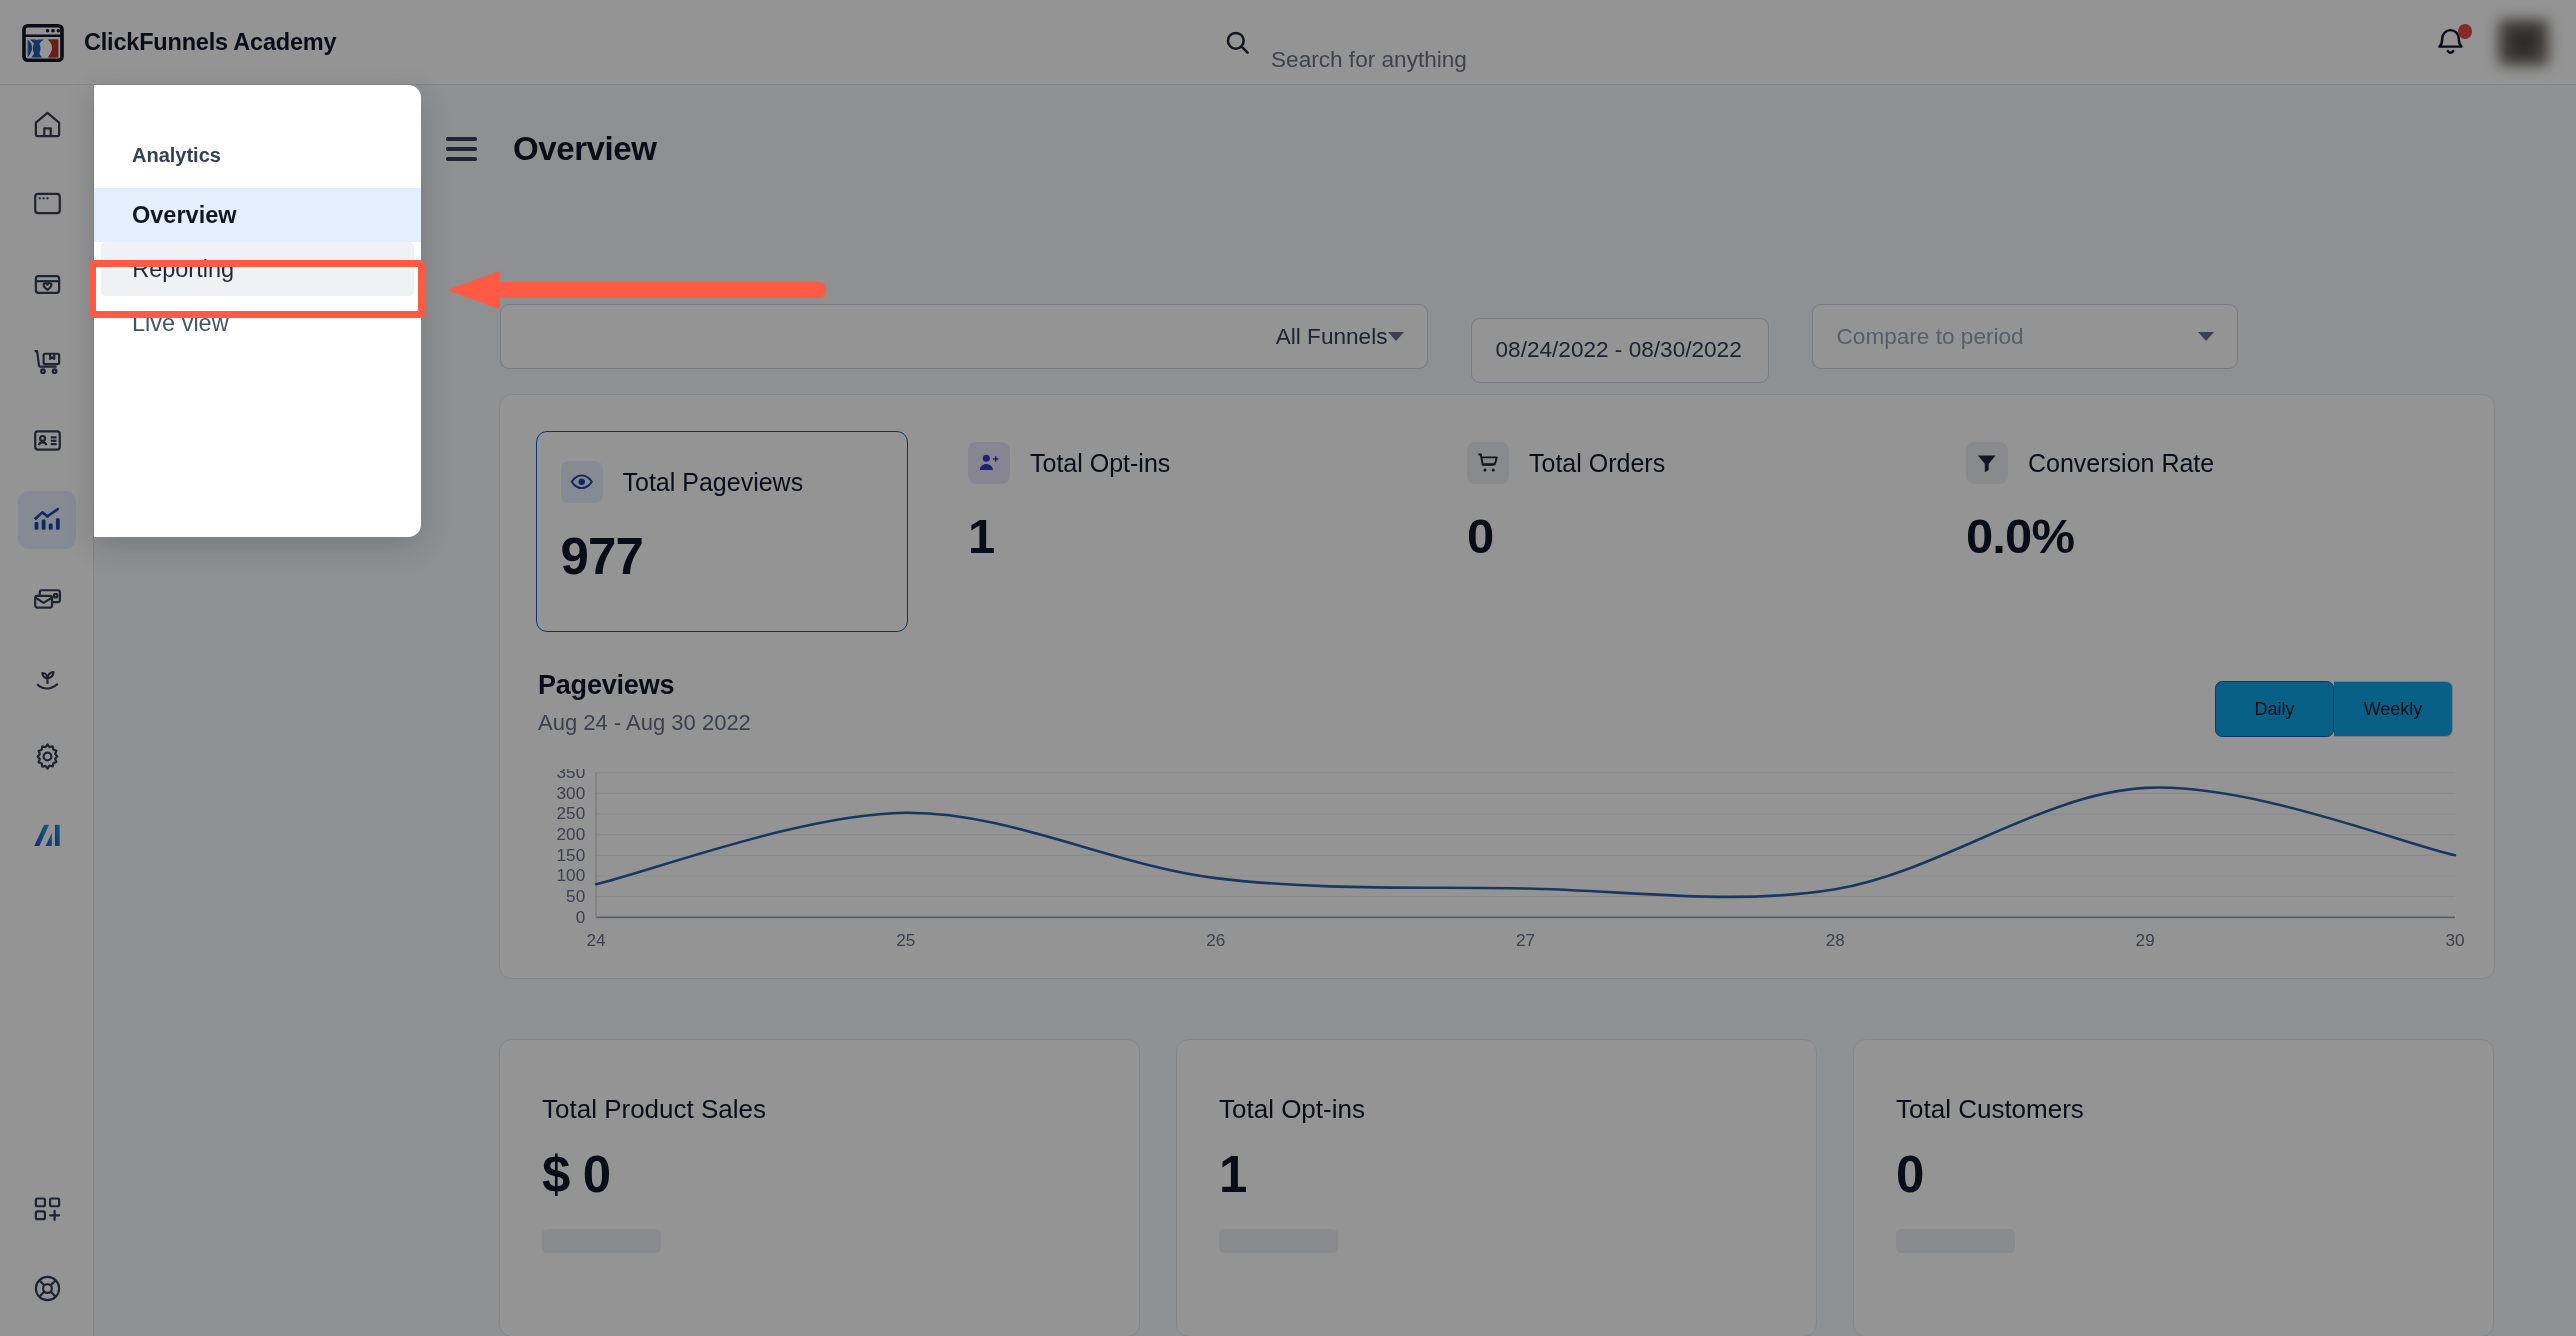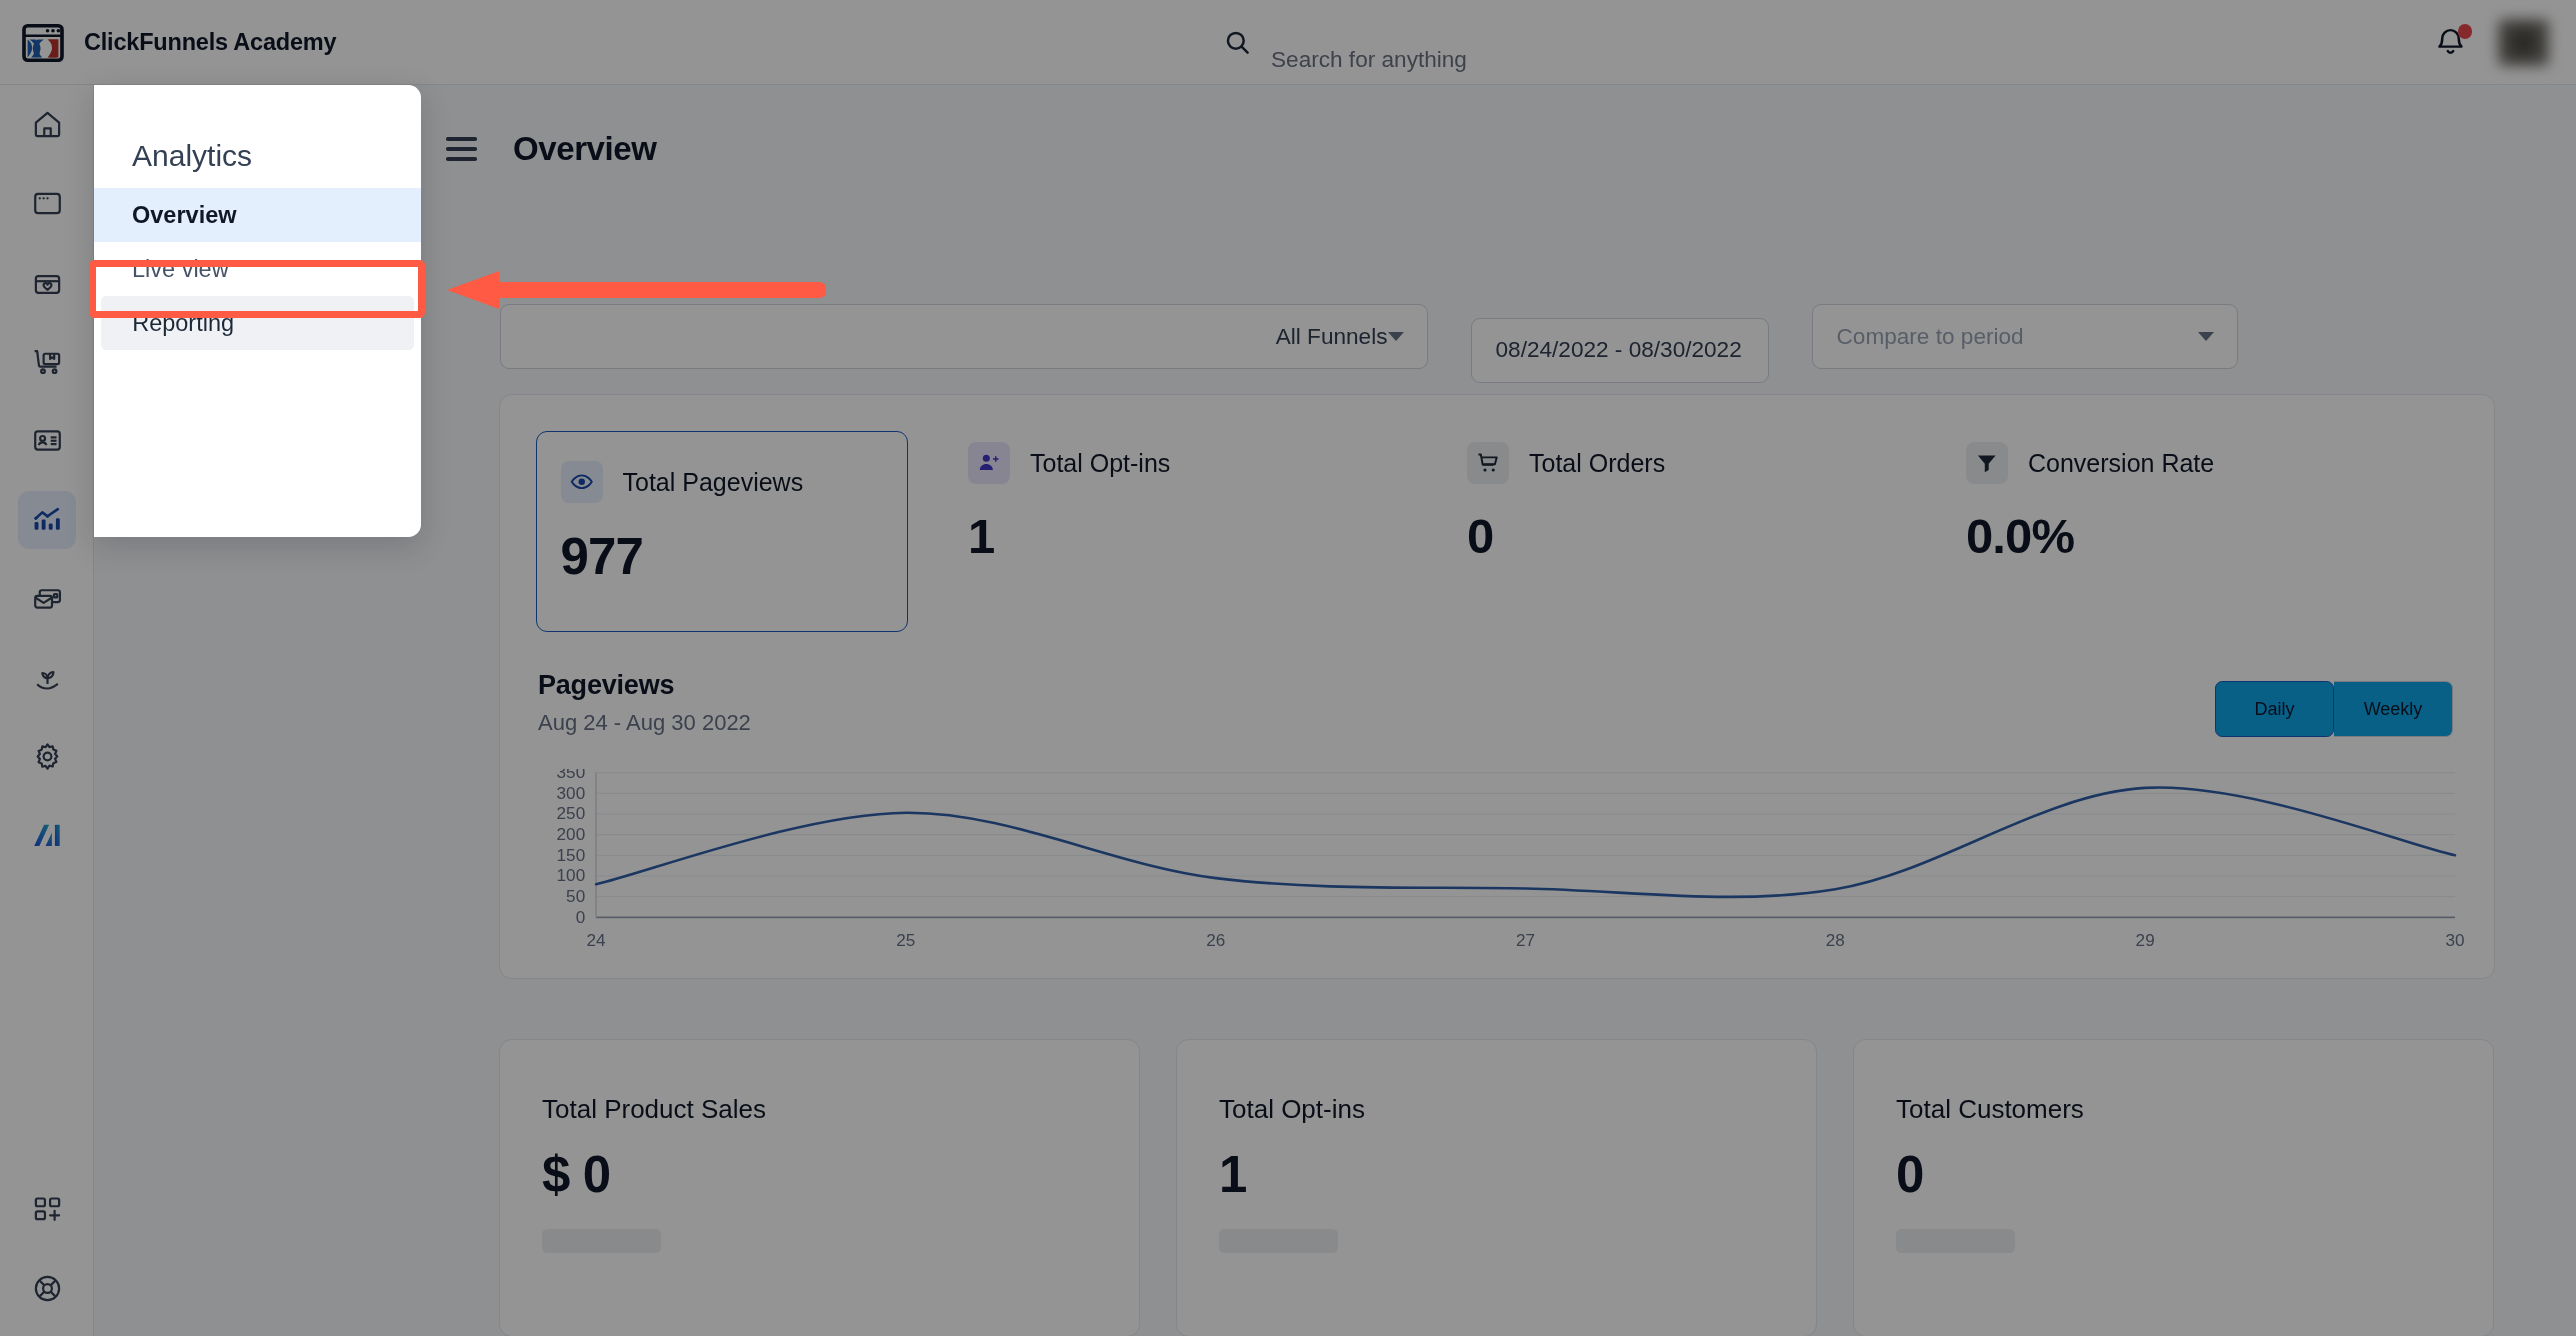--- a/index.html
+++ b/index.html
@@ -280,21 +280,21 @@
     position: absolute;
     left: 94px; top: 85px;
     width: 327px; height: 452px;
     background: #ffffff;
     border-radius: 0 12.6px 12.6px 0;
     box-shadow: 0 9px 31px rgba(16,24,40,0.18);
     z-index: 60;
     padding-top: 38px;
   }
   .flyout-title {
-    font-size: 30px; font-weight: 400; color: #344054;
+    font-size: 20px; font-weight: 700; color: #344054;
     padding: 0 38px; height: 65px; display: flex; align-items: center;
   }
   .flyout-item {
     height: 54px;
     display: flex; align-items: center;
     padding: 0 38px;
     font-size: 23.5px; color: #475467;
   }
   .flyout-item.selected {
     background: #e3effc;
@@ -657,22 +657,22 @@
       </div>
     </div>
 
   </div>
 
   <div class="dim-layer"></div>
 
   <div class="flyout">
     <div class="flyout-title">Analytics</div>
     <div class="flyout-item selected">Overview</div>
+    <div class="flyout-item hovered">Reporting</div>
     <div class="flyout-item">Live view</div>
-    <div class="flyout-item hovered">Reporting</div>
   </div>
 
   <div class="annot-box"></div>
   <svg class="annot-arrow" viewBox="0 0 420 42">
     <path d="M0 21 L58 0 L58 12 L412 12 a9 9 0 0 1 0 18 L58 30 L58 42 Z" fill="#ff5a43"></path>
   </svg>
 
 </div>
 
 

